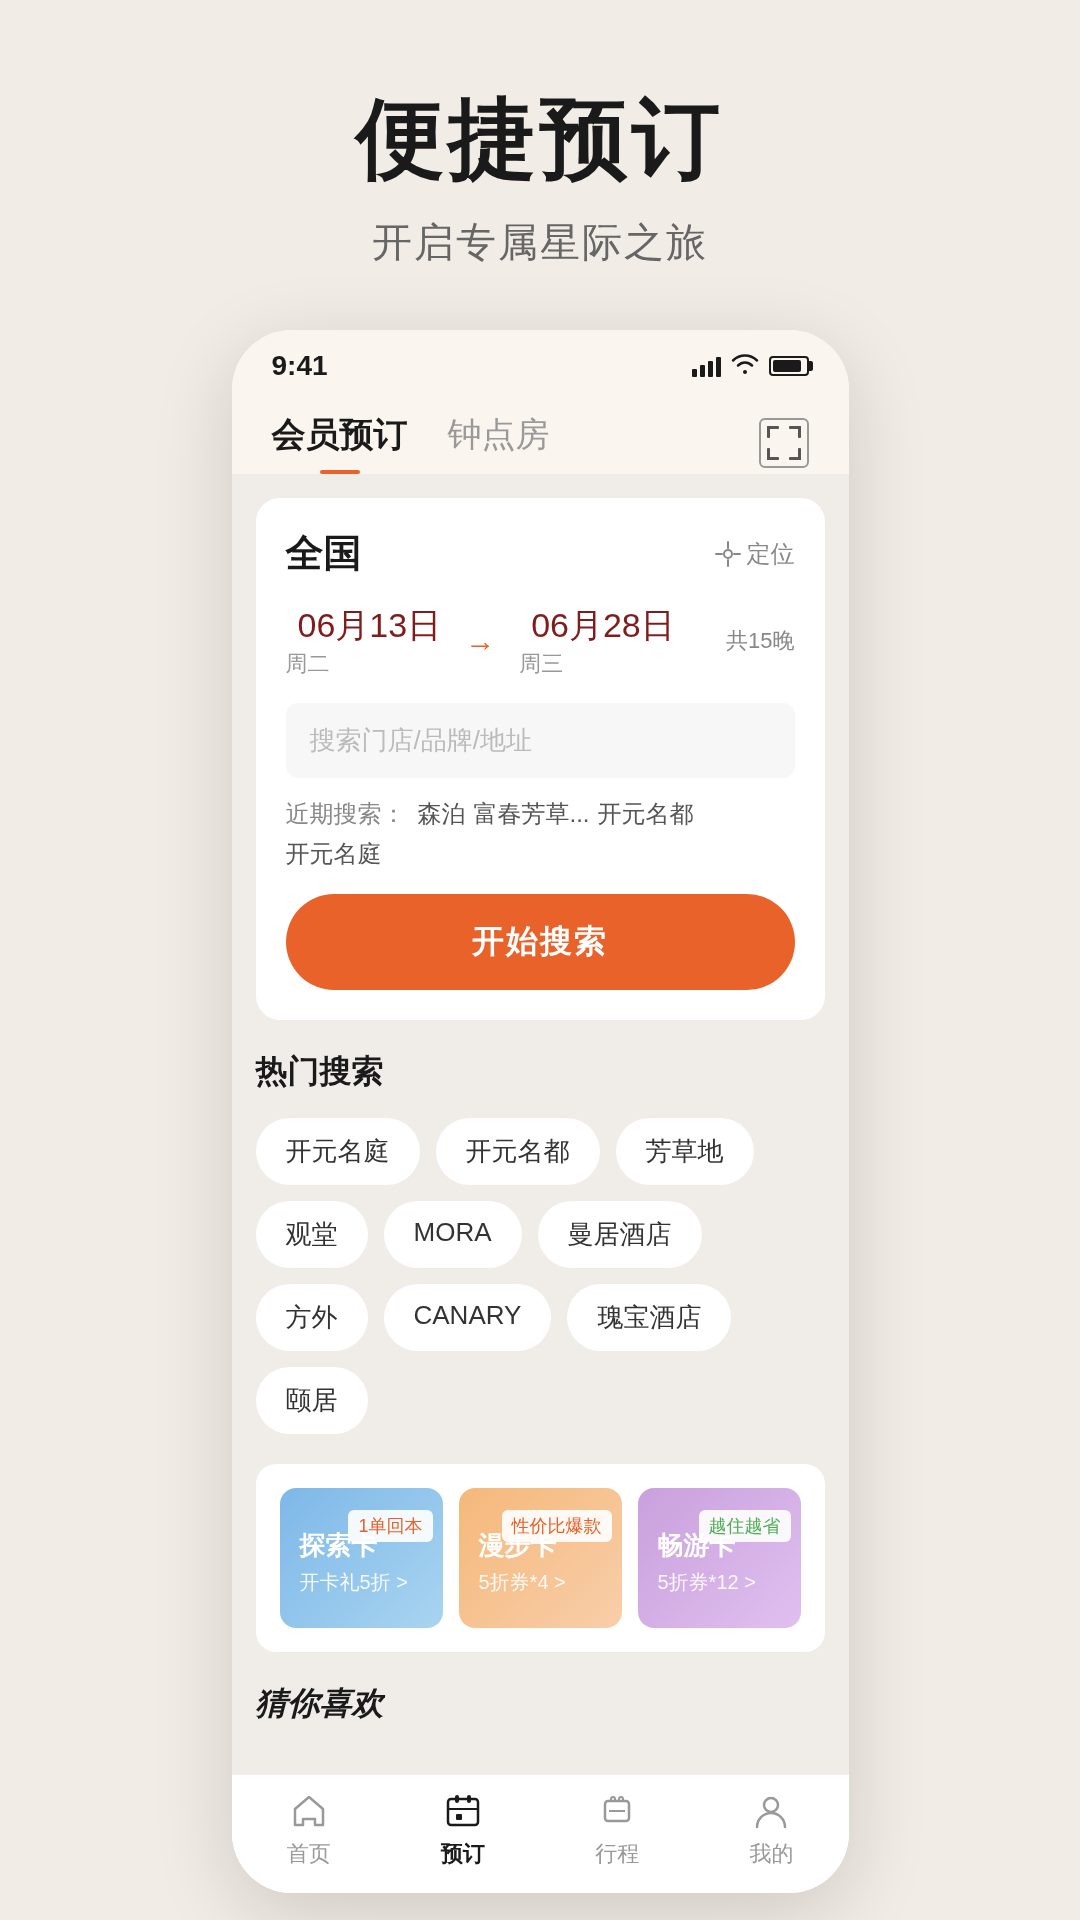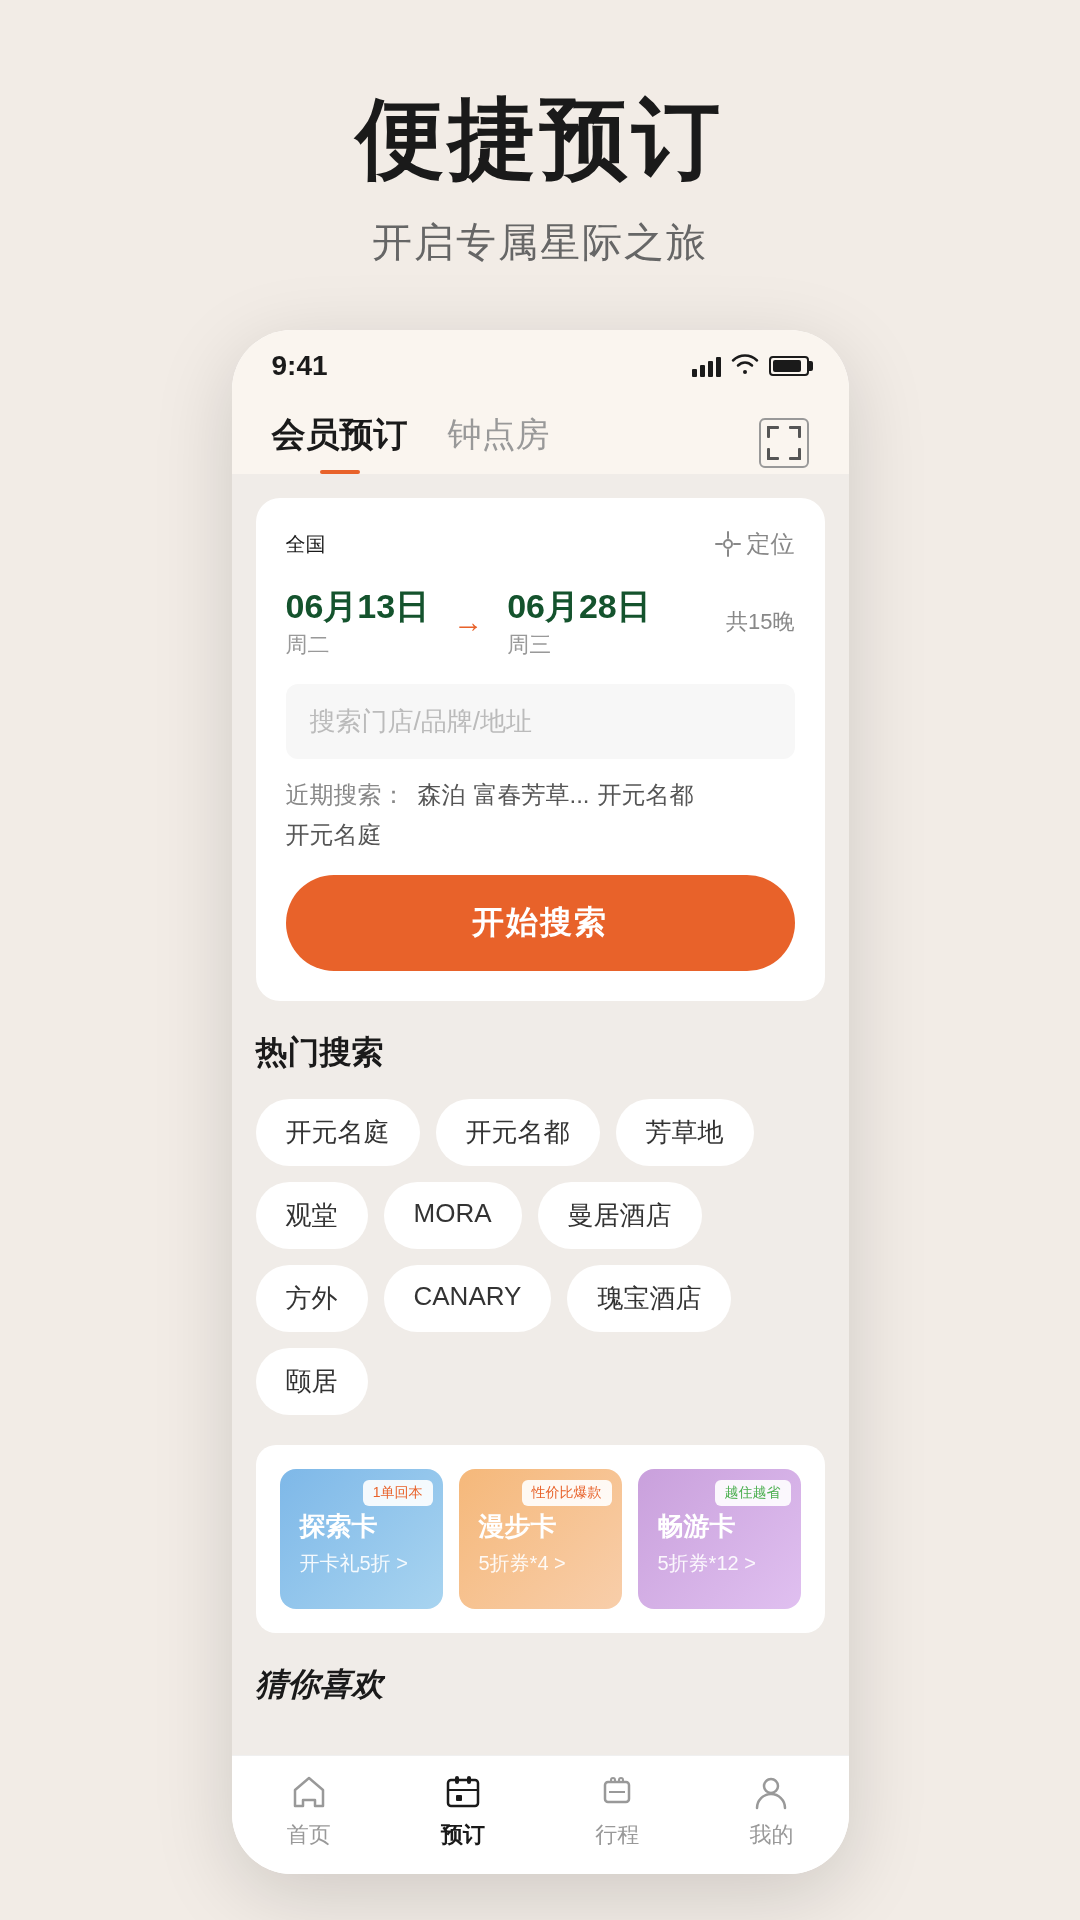--- a/index.html
+++ b/index.html
@@ -165,22 +165,22 @@
       padding: 30px;
       margin-bottom: 30px;
     }
     .location-row {
       display: flex;
       justify-content: space-between;
       align-items: center;
       margin-bottom: 24px;
     }
     .location-text {
-      font-size: 20px;
-      font-weight: 400;
+      font-size: 38px;
+      font-weight: 700;
       color: #1a1a1a;
     }
     .locate-btn {
       display: flex;
       align-items: center;
       gap: 6px;
       font-size: 24px;
       color: #888;
     }
 
@@ -189,22 +189,23 @@
       align-items: center;
       margin-bottom: 24px;
       gap: 16px;
     }
     .date-item {
       display: flex;
       flex-direction: column;
     }
     .date-main {
       font-size: 34px;
-      font-weight: 700;
-      color: #14532d;
+      font-weight: 400;
+      color: #7f1d1d;
+      margin-left: 12px;
     }
     .date-sub {
       font-size: 22px;
       color: #999;
     }
     .date-arrow {
       font-size: 30px;
       color: #e8622a;
       margin: 0 8px;
     }
@@ -324,25 +325,25 @@
       background: linear-gradient(135deg, #7eb8e8, #a8d4f0);
     }
     .card-item.orange {
       background: linear-gradient(135deg, #f5b87a, #f8ceaa);
     }
     .card-item.purple {
       background: linear-gradient(135deg, #c9a0dc, #e0c0f0);
     }
     .card-badge {
       position: absolute;
-      top: 11px;
+      top: 22px;
       right: 10px;
       background: rgba(255,255,255,0.9);
       color: #e8622a;
-      font-size: 14px;
+      font-size: 18px;
       padding: 4px 10px;
       border-radius: 6px;
     }
     .card-badge.green {
       color: #4caf50;
     }
     .card-name {
       font-size: 26px;
       font-weight: 700;
       color: #fff;

